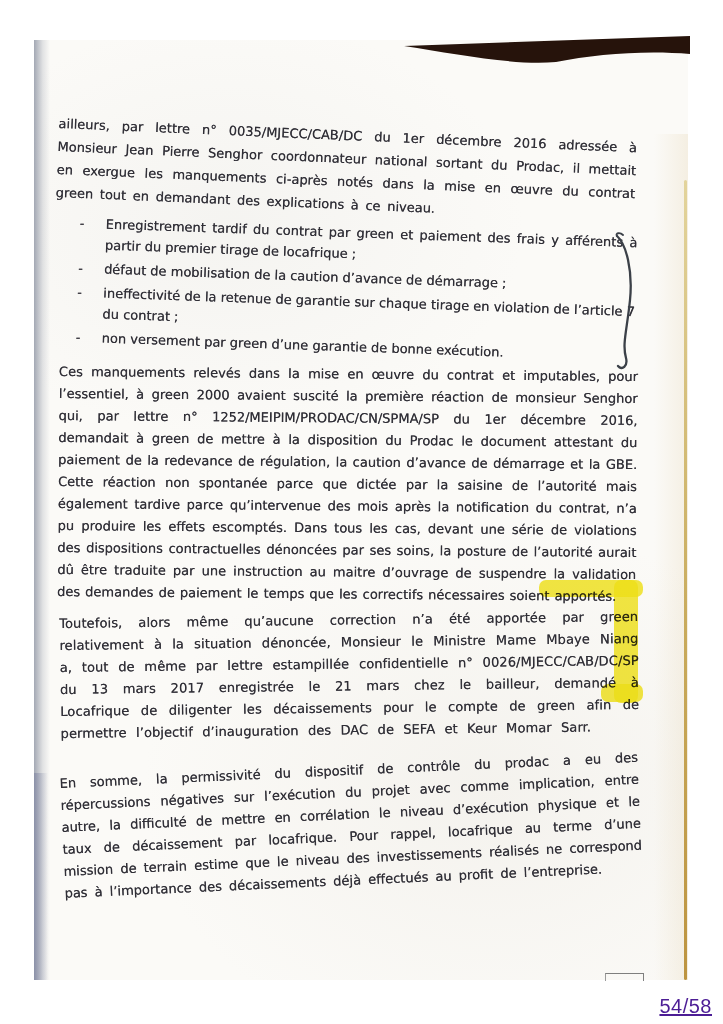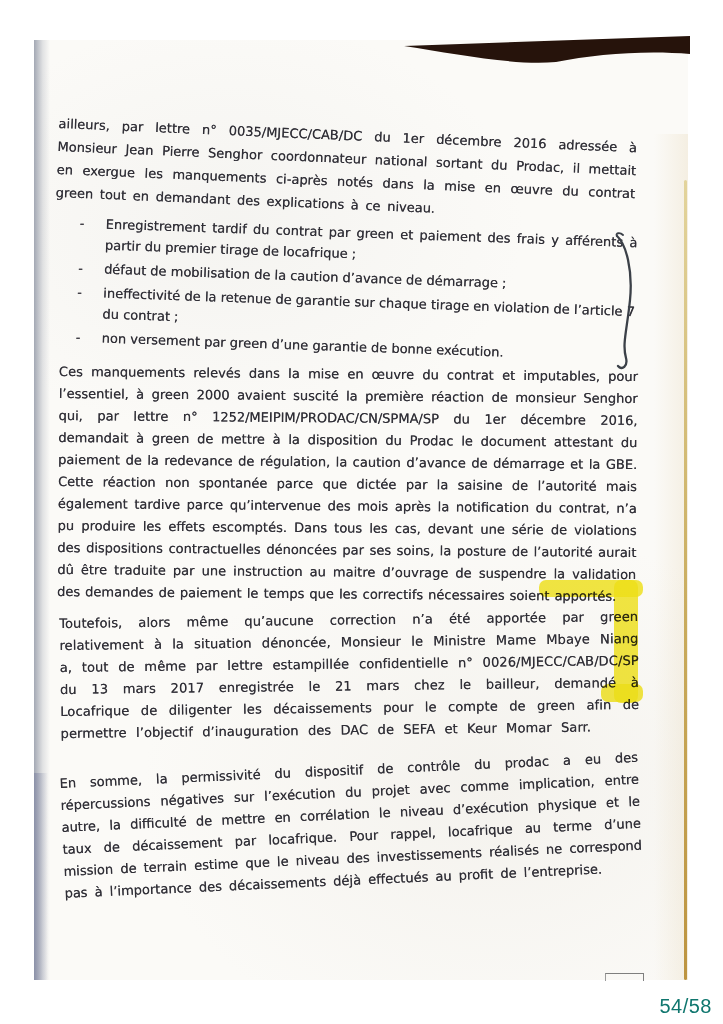--- a/index.html
+++ b/index.html
@@ -66,22 +66,23 @@
   .hl-bottom{left:567px;top:644px;width:42px;height:18px;}
   
   .small-bracket{
     position:absolute;left:571px;top:933px;width:37px;height:7px;
     border-top:1.5px solid #6a6a6a;border-left:1.5px solid #8a8a8a;border-right:1.5px solid #6a6a6a;
     opacity:0.85;
   }
   
   .page-number{
     position:absolute;right:11px;bottom:6px;
-    font-size:20px;color:#0f766e;letter-spacing:0.5px;
+    font-size:20px;color:#4c1d95;letter-spacing:0.5px;
     font-family:"Liberation Sans", sans-serif;
+    text-decoration:underline;
   }
 </style>
 </head>
 <body>
 
 <div class="canvas">
 
   <div class="scan">
 
     <div class="left-band"></div>

